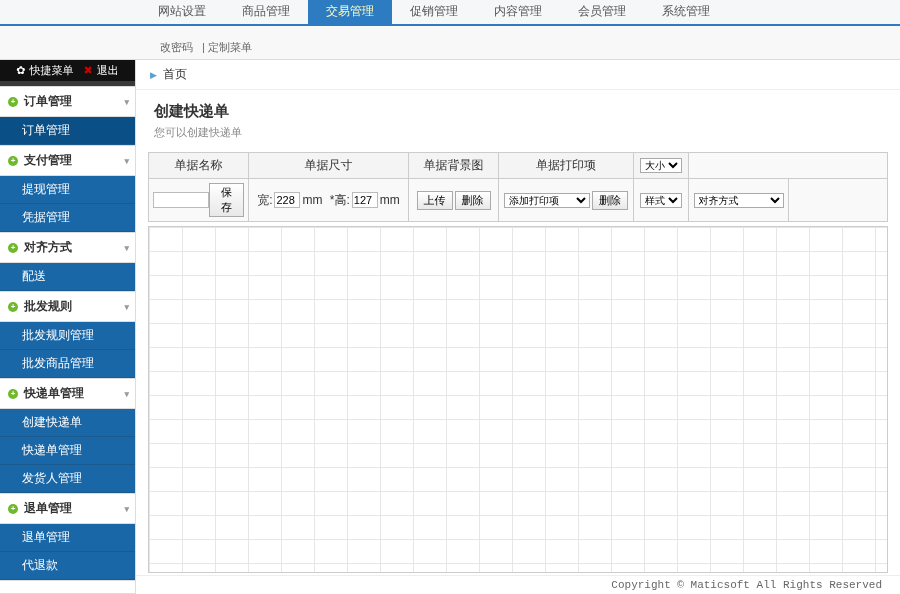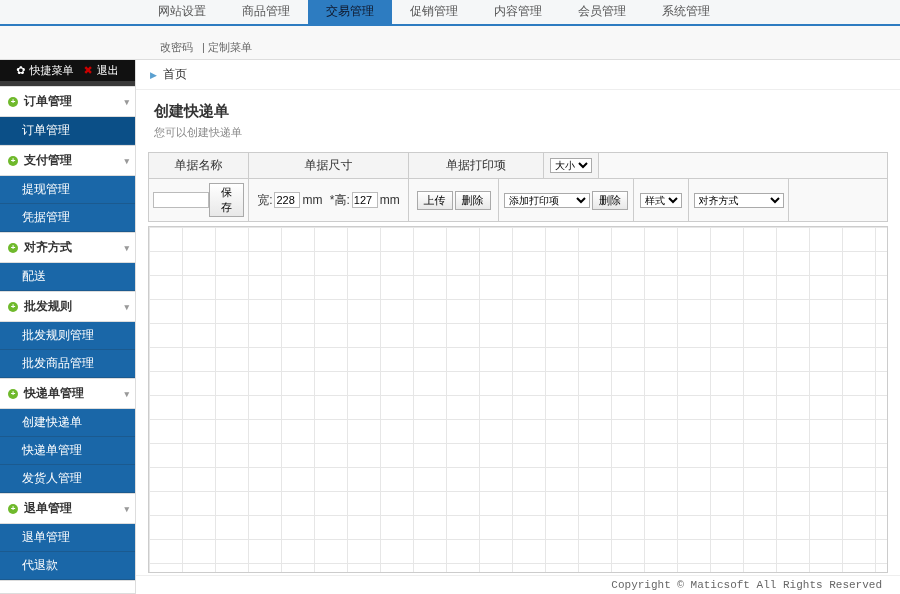--- a/index.html
+++ b/index.html
@@ -2,21 +2,21 @@
 <html><head>
 <meta charset="utf-8">
 <style>
 * { margin: 0; padding: 0; box-sizing: border-box; }
 body { font-family: "Microsoft YaHei", Arial, sans-serif; font-size: 12px; color: #333; background: #fff; overflow: hidden; }
 .root { width: 900px; height: 594px; display: flex; flex-direction: column; overflow: hidden; }
 
 
 .topnav { background: #f5f7f8; border-bottom: 2px solid #2d7cc1; display: flex; padding-left: 140px; }
 .topnav-item { padding: 3px 18px 4px; color: #555; cursor: pointer; }
-.topnav-item.active { background: #2d7cc1; color: #0f172a; text-align: center; }
+.topnav-item.active { background: #2d7cc1; color: #fef9c3; text-align: center; }
 
 .crumb-bar { background: #f8f8f8; border-bottom: 1px solid #ddd; padding: 14px 10px 4px 160px; color: #666; font-size: 11px; }
 .crumb-bar a { color: #666; text-decoration: none; margin-right: 6px; }
 
 .body { flex: 1; display: flex; overflow: hidden; }
 
 
 .sidebar { width: 135px; background: #eee; display: flex; flex-direction: column; overflow: hidden; }
 .sidebar-top { background: #111; color: #fff; padding: 3px 6px; font-size: 11px; display: flex; align-items: center; justify-content: center; gap: 4px; }
 .sidebar-top .gear { color: #fff; }
@@ -137,20 +137,21 @@
       </div>
       <div class="page-title-wrap">
         <div class="page-title">创建快递单</div>
         <div class="page-sub">您可以创建快递单</div>
       </div>
 
       <div class="toolbar">
         <div class="toolbar-row header">
           <div class="th c-name">单据名称</div>
           <div class="th c-size">单据尺寸</div>
+          <div class="th c-bg">单据背景图</div>
           <div class="th c-print">单据打印项</div>
           <div class="th c-font">
               <select><option>大小</option></select>
             </div>
         </div>
         <div class="toolbar-row">
           <div class="td c-name">
             <input type="text" style="width: 56px;">
             <button class="small">保存</button>
           </div>

